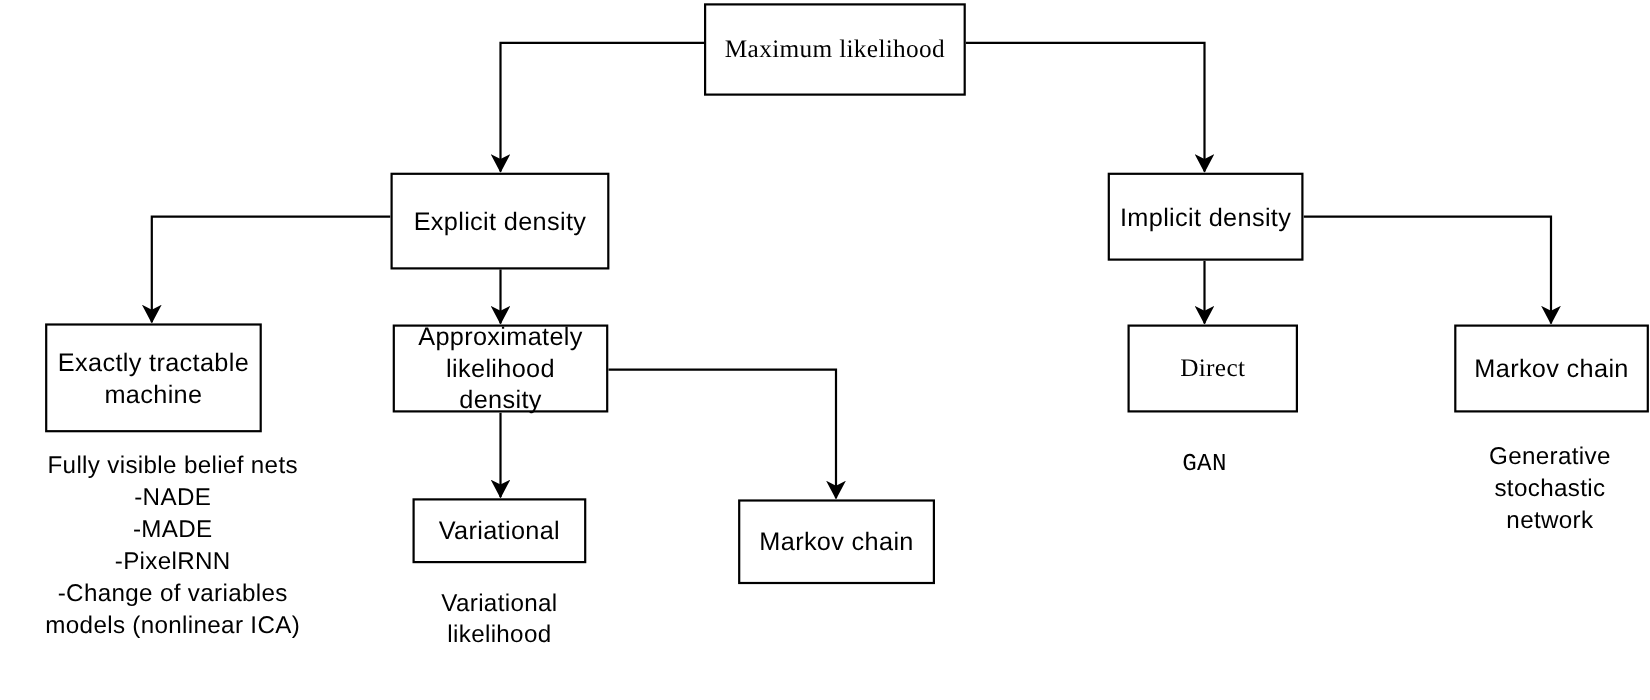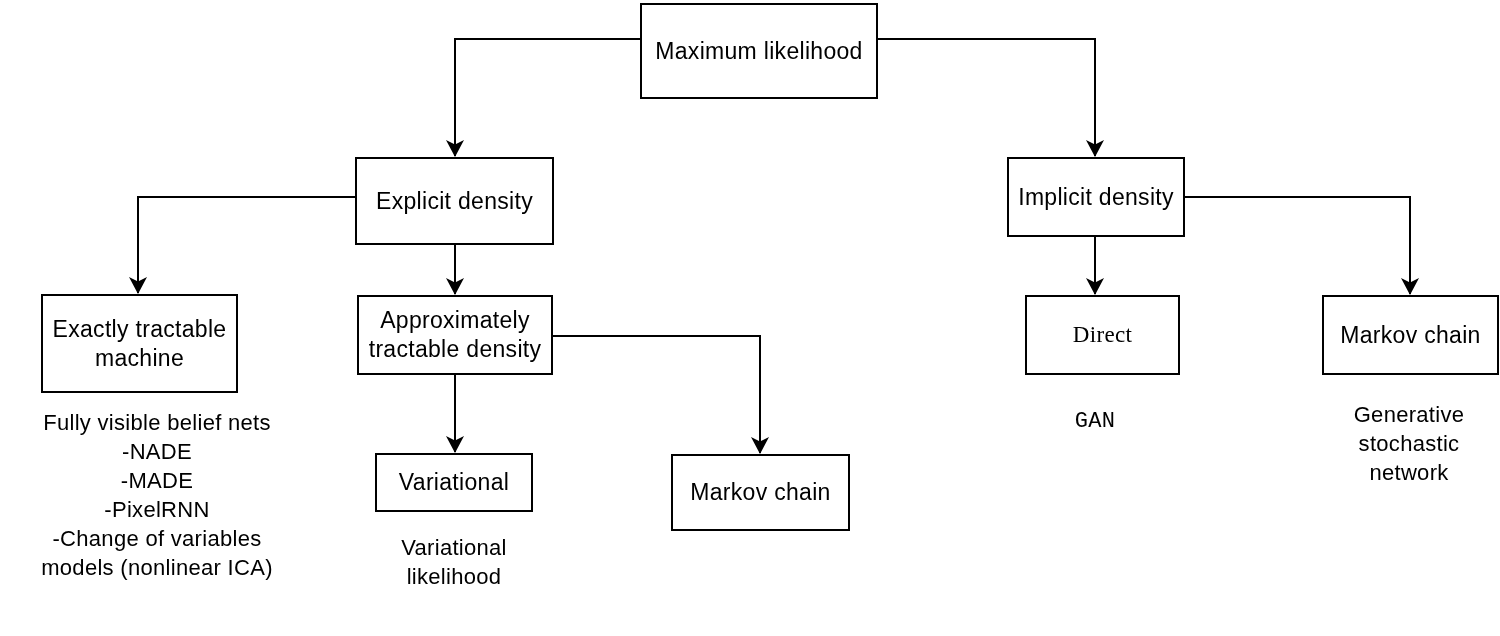--- a/index.html
+++ b/index.html
@@ -55,38 +55,38 @@
     <polyline points="640,39 455,39 455,156" fill="none" stroke="#000" stroke-width="2" marker-end="url(#arrow)"></polyline>
     <polyline points="878,39 1095,39 1095,156" fill="none" stroke="#000" stroke-width="2" marker-end="url(#arrow)"></polyline>
     <polyline points="355,197 138,197 138,293" fill="none" stroke="#000" stroke-width="2" marker-end="url(#arrow)"></polyline>
     <polyline points="455,237 455,294" fill="none" stroke="#000" stroke-width="2" marker-end="url(#arrow)"></polyline>
     <polyline points="455,375 455,452" fill="none" stroke="#000" stroke-width="2" marker-end="url(#arrow)"></polyline>
     <polyline points="553,336 760,336 760,453" fill="none" stroke="#000" stroke-width="2" marker-end="url(#arrow)"></polyline>
     <polyline points="1095,237 1095,294" fill="none" stroke="#000" stroke-width="2" marker-end="url(#arrow)"></polyline>
     <polyline points="1185,197 1410,197 1410,294" fill="none" stroke="#000" stroke-width="2" marker-end="url(#arrow)"></polyline>
   </svg>
 
-  <div class="node" style="left:640px; top:3px; width:238px; height:96px;">
+  <div class="node" style="left:640px; top:3px; width:238px; height:84px;font-family:Liberation Serif, serif;">
     <span>Maximum likelihood</span>
   </div>
 
   <div class="node" style="left:355px; top:157px; width:199px; height:88px;">
     <span>Explicit density</span>
   </div>
 
   <div class="node" style="left:1007px; top:157px; width:178px; height:80px;text-align:right;">
     <span>Implicit density</span>
   </div>
 
   <div class="node" style="left:41px; top:294px; width:197px; height:99px;">
     <span>Exactly tractable machine</span>
   </div>
 
   <div class="node" style="left:357px; top:295px; width:196px; height:80px;">
-    <span>Approximately tractable density</span>
+    <span>Approximately likelihood density</span>
   </div>
 
   <div class="node" style="left:375px; top:453px; width:158px; height:59px;">
     <span>Variational</span>
   </div>
 
   <div class="node" style="left:671px; top:454px; width:179px; height:77px;">
     <span>Markov chain</span>
   </div>
 

